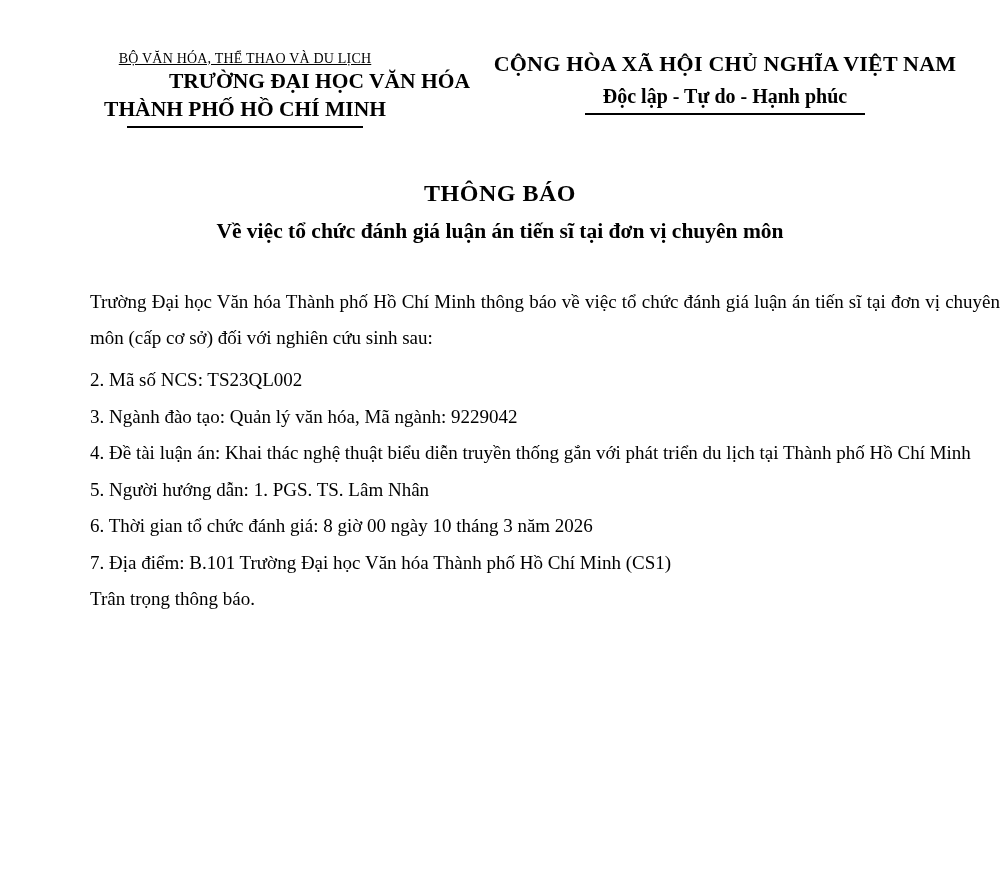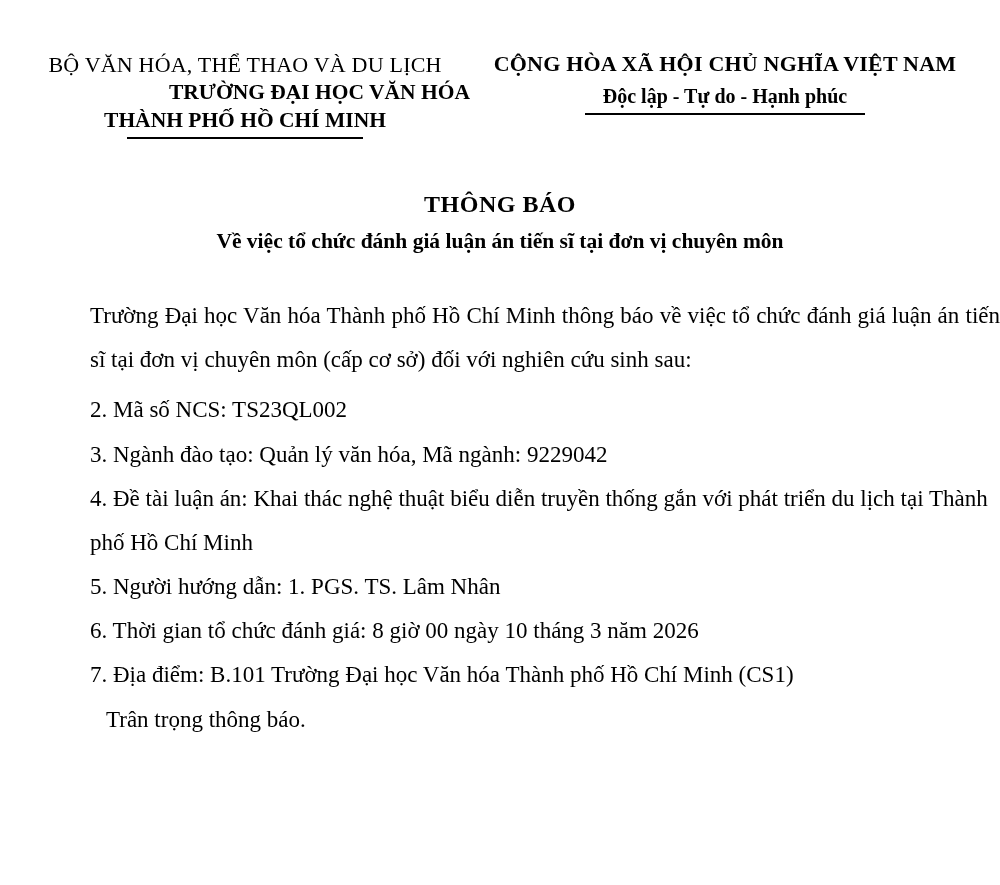--- a/index.html
+++ b/index.html
@@ -34,23 +34,24 @@
     text-align: center;
     padding-left: 20px;
     box-sizing: border-box;
   }
   .header-right {
     width: 510px;
     text-align: center;
     box-sizing: border-box;
   }
   .org-line-1 {
-    font-size: 22px;
+    font-size: 14px;
     letter-spacing: 0.2px;
     line-height: 1.32;
+    text-decoration: underline;
   }
   .org-line-2 {
     font-size: 21.5px;
     font-weight: bold;
     line-height: 1.30;
     text-align: right;
   }
   .org-line-3 {
     font-size: 21.5px;
     font-weight: bold;
@@ -98,26 +99,26 @@
     font-size: 21.5px;
     font-weight: bold;
     line-height: 1.35;
     margin-top: 7px;
   }
 
   
   .body-block {
     margin-top: 38px;
     padding-left: 90px;
-    font-size: 23px;
+    font-size: 19px;
     line-height: 1.92;
     text-align: left;
   }
   .para {
-    margin: 16px;
+    margin: 0;
     text-indent: 0;
   }
   .intro {
     margin: 0 0 6px 0;
     text-align: justify;
     text-indent: 0;
   }
   .item {
     margin: 0;
     white-space: normal;

